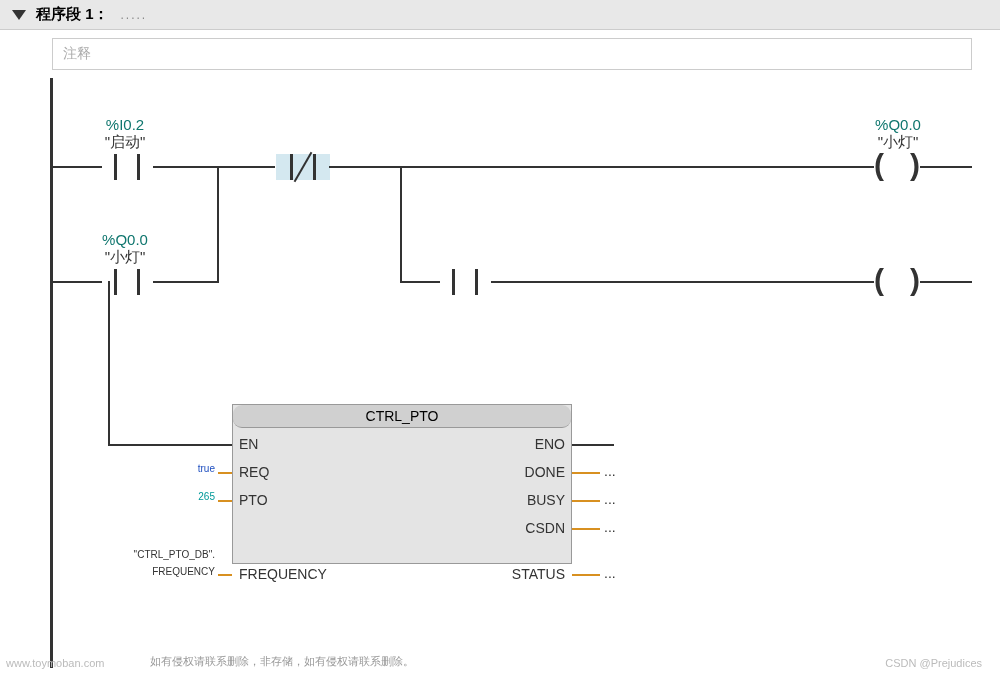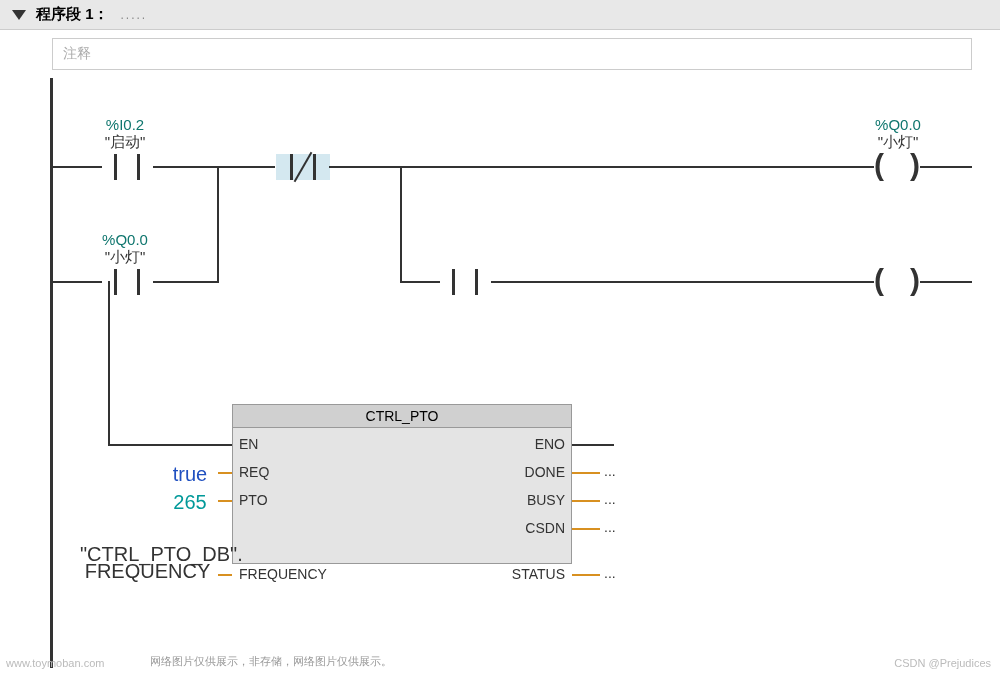--- a/index.html
+++ b/index.html
@@ -28,36 +28,36 @@
 .contact .rbar { right: 14px; }
 .contact .slash { position: absolute; left: 16px; top: -2px; width: 22px; height: 30px; }
 .contact .slash::after { content: ''; position: absolute; width: 2px; height: 34px; background: #333; left: 10px; top: -2px; transform: rotate(30deg); }
 .contact.highlight { background: #d4e8f0; padding: 2px 0; }
 
 .coil { position: absolute; width: 50px; height: 26px; }
 .coil::before { content: '('; position: absolute; left: 2px; top: -6px; font-size: 30px; font-weight: bold; color: #333; }
 .coil::after { content: ')'; position: absolute; right: 2px; top: -6px; font-size: 30px; font-weight: bold; color: #333; }
 
 .fb-box { position: absolute; background: #e4e4e4; border: 1px solid #999; }
-.fb-title { background: #d0d0d0; border-bottom: 1px solid #999; text-align: center; font-size: 14px; padding: 3px 0; font-weight: 500; }
+.fb-title { background: #d0d0d0; border-bottom: 1px solid #999; text-align: center; font-size: 14px; padding: 3px 0; font-weight: 500; border-radius: 9px; }
 .fb-body { position: relative; height: 135px; }
 .fb-pin { position: absolute; font-size: 14px; color: #333; }
 .fb-pin.left { left: 6px; }
 .fb-pin.right { right: 6px; text-align: right; }
 
 .pin-wire { position: absolute; height: 2px; background: #d89020; }
-.pin-val { position: absolute; font-size: 20px; text-align: center; }
+.pin-val { position: absolute; font-size: 10px; text-align: right; }
 .pin-val.blue { color: #2050c0; }
 .pin-val.teal { color: #009999; }
 .pin-val.black { color: #333; }
 .dots-out { position: absolute; color: #333; font-size: 14px; }
 
 .wm { position: absolute; bottom: 6px; font-size: 11px; color: #bbb; }
 .wm.left { left: 6px; }
-.wm.right { right: 9px; margin-top: 19px; }
+.wm.right { right: 18px; margin-top: 19px; }
 .wm-note { position: absolute; bottom: 6px; left: 150px; font-size: 11px; color: #999; }
 </style>
 </head>
 <body>
 
 <div class="header">
   <div class="triangle"></div>
   <span class="header-title">程序段 1：</span>
   <span class="header-dots">.....</span>
 </div>
@@ -157,14 +157,14 @@
 
   <div class="pin-wire" style="left:572px;top:450px;width:28px"></div>
   <div class="dots-out" style="left:604px;top:441px">...</div>
 
   <div class="pin-wire" style="left:572px;top:496px;width:28px"></div>
   <div class="dots-out" style="left:604px;top:487px">...</div>
 
 </div>
 
 <div class="wm left">www.toymoban.com</div>
-<div class="wm-note">网络图片仅供展示，非存储，网络图片仅供展示。</div>
+<div class="wm-note">如有侵权请联系删除，非存储，如有侵权请联系删除。</div>
 <div class="wm right">CSDN @Prejudices</div>
 
 </body></html>

